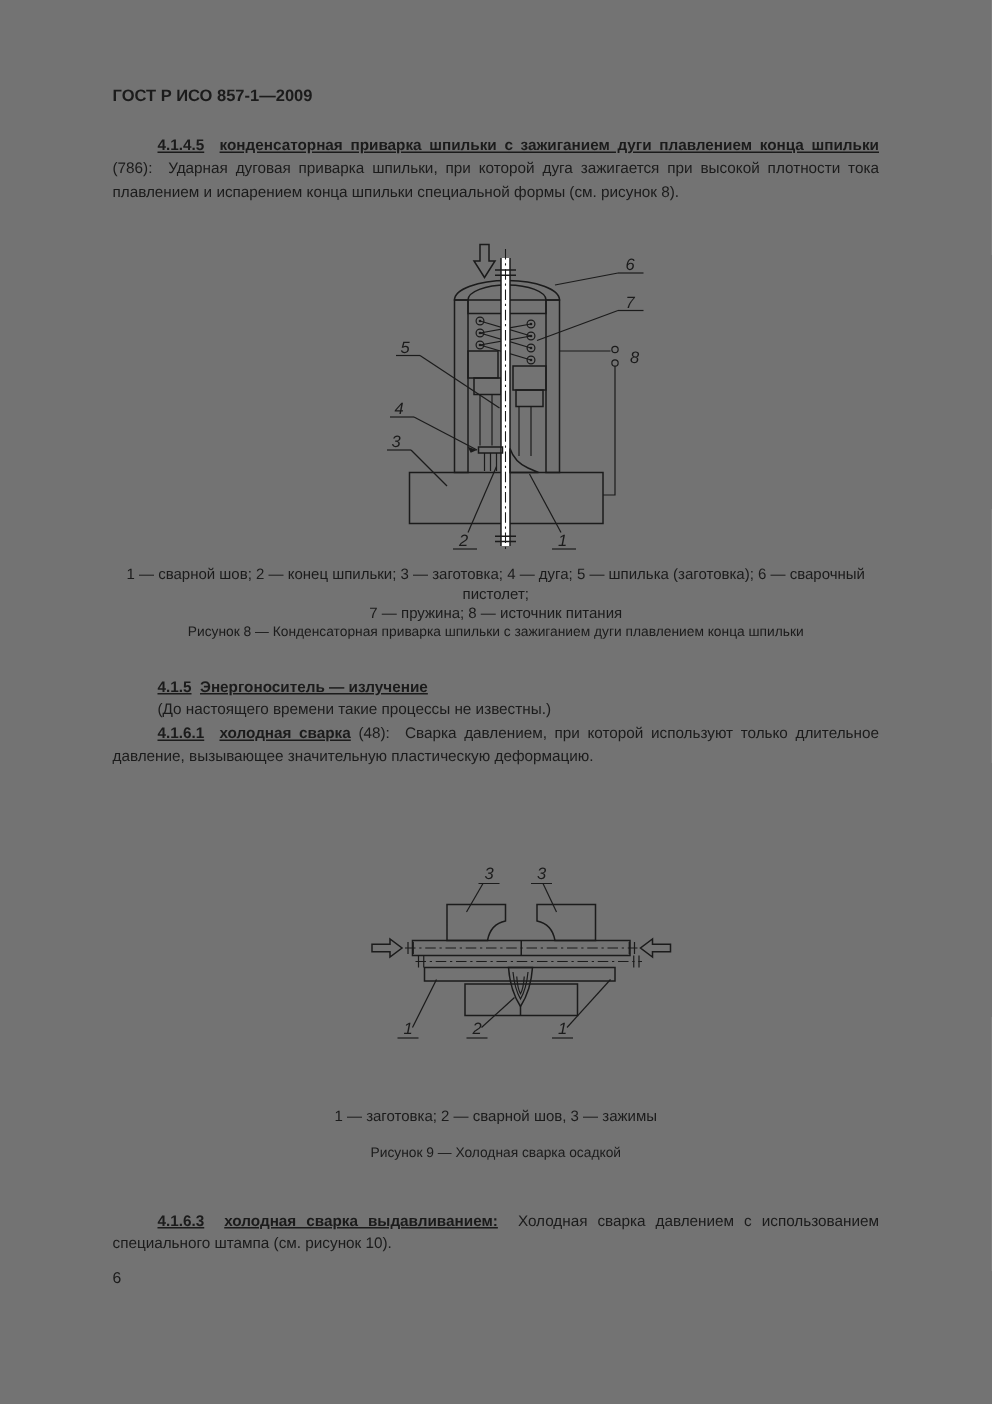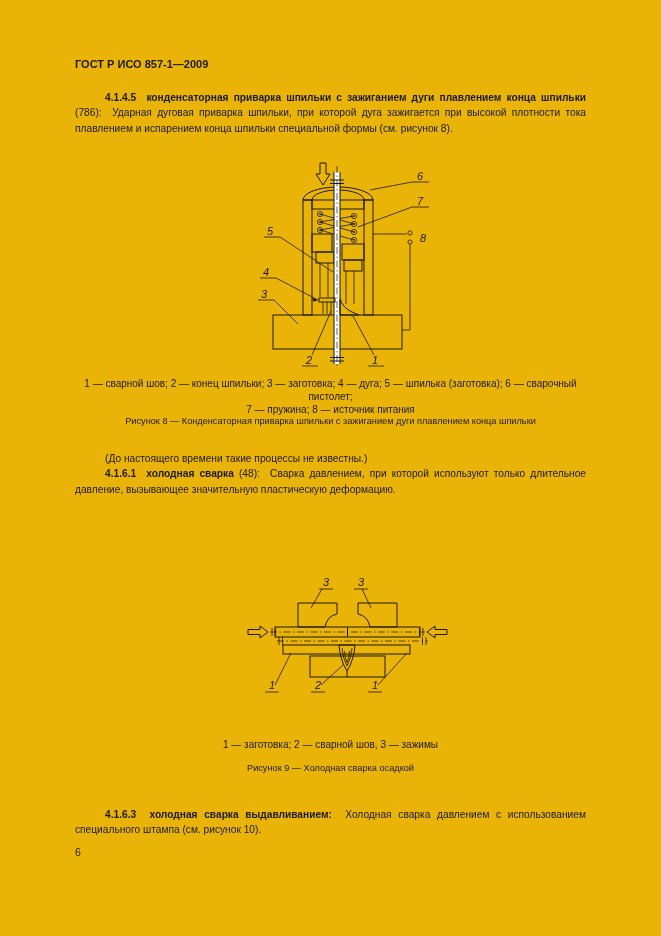--- a/index.html
+++ b/index.html
@@ -1,26 +1,26 @@
 <!DOCTYPE html>
 <html><head>
 <meta charset="utf-8">
 <style>
   html,body { margin:0; padding:0; background:#888; }
   .page {
     position:relative; width:661px; height:936px; margin:0 auto;
-    background:#eab308; color:#1b1b1b;
+    background:#737373; color:#1b1b1b;
     font-family:"Liberation Sans", sans-serif;
     overflow:hidden;
   }
   .abs { position:absolute; }
   .doc-header { left:75px; top:58px; font-size:11px; font-weight:bold; }
   .body-block { width:511px; left:75px; font-size:10.2px; line-height:15.3px; text-align:justify; }
   .body-block p { margin:0; text-indent:30px; }
-  .body-block b { font-weight:bold; }
+  .body-block b { font-weight:bold;text-decoration:underline; }
   .legend { width:511px; left:75px; font-size:10px; line-height:13px; text-align:center; }
   .caption { width:511px; left:75px; font-size:9.2px; font-weight:normal; text-align:center; }
   .pageno { left:75px; top:846px; font-size:10.5px; }
   svg .ln  { stroke:#1b1b1b; stroke-width:1; fill:none; }
   svg .thin{ stroke:#1b1b1b; stroke-width:0.8; fill:none; }
   svg .cl  { stroke:#1b1b1b; stroke-width:0.7; fill:none; stroke-dasharray:7 2.5 1.5 2.5; }
   svg .fl  { font:italic 11px "Liberation Sans", sans-serif; fill:#1b1b1b; }
 </style>
 </head>
 <body>
@@ -141,20 +141,21 @@
     <text class="fl" x="132" y="206">1</text>
   </svg>
 
   <div class="abs legend" style="top:377px;">
     <div>1 — сварной шов; 2 — конец шпильки; 3 — заготовка; 4 — дуга; 5 — шпилька (заготовка); 6 — сварочный пистолет;</div>
     <div>7 — пружина; 8 — источник питания</div>
   </div>
   <div class="abs caption" style="top:416px;">Рисунок 8 — Конденсаторная приварка шпильки с зажиганием дуги плавлением конца шпильки</div>
 
   <div class="abs body-block" style="top:451px;">
+    <p><b>4.1.5</b>&nbsp; <b>Энергоноситель — излучение</b></p>
     <p>(До настоящего времени такие процессы не известны.)</p>
     <p><b>4.1.6.1</b>&nbsp; <b>холодная сварка</b> <span>(48):</span>&nbsp; <span>Сварка давлением, при которой используют только длительное давление, вызывающее значительную пластическую деформацию.</span></p>
   </div>
 
   <svg class="abs" style="left:240px; top:575px;" width="210" height="125" viewBox="0 0 210 125">
     <defs>
       <pattern id="h9" width="4.2" height="4.2" patternUnits="userSpaceOnUse" patternTransform="rotate(45)">
         <line x1="0" y1="0" x2="0" y2="4.2" stroke="#2a2a2a" stroke-width="0.75"></line>
       </pattern>
     </defs>

